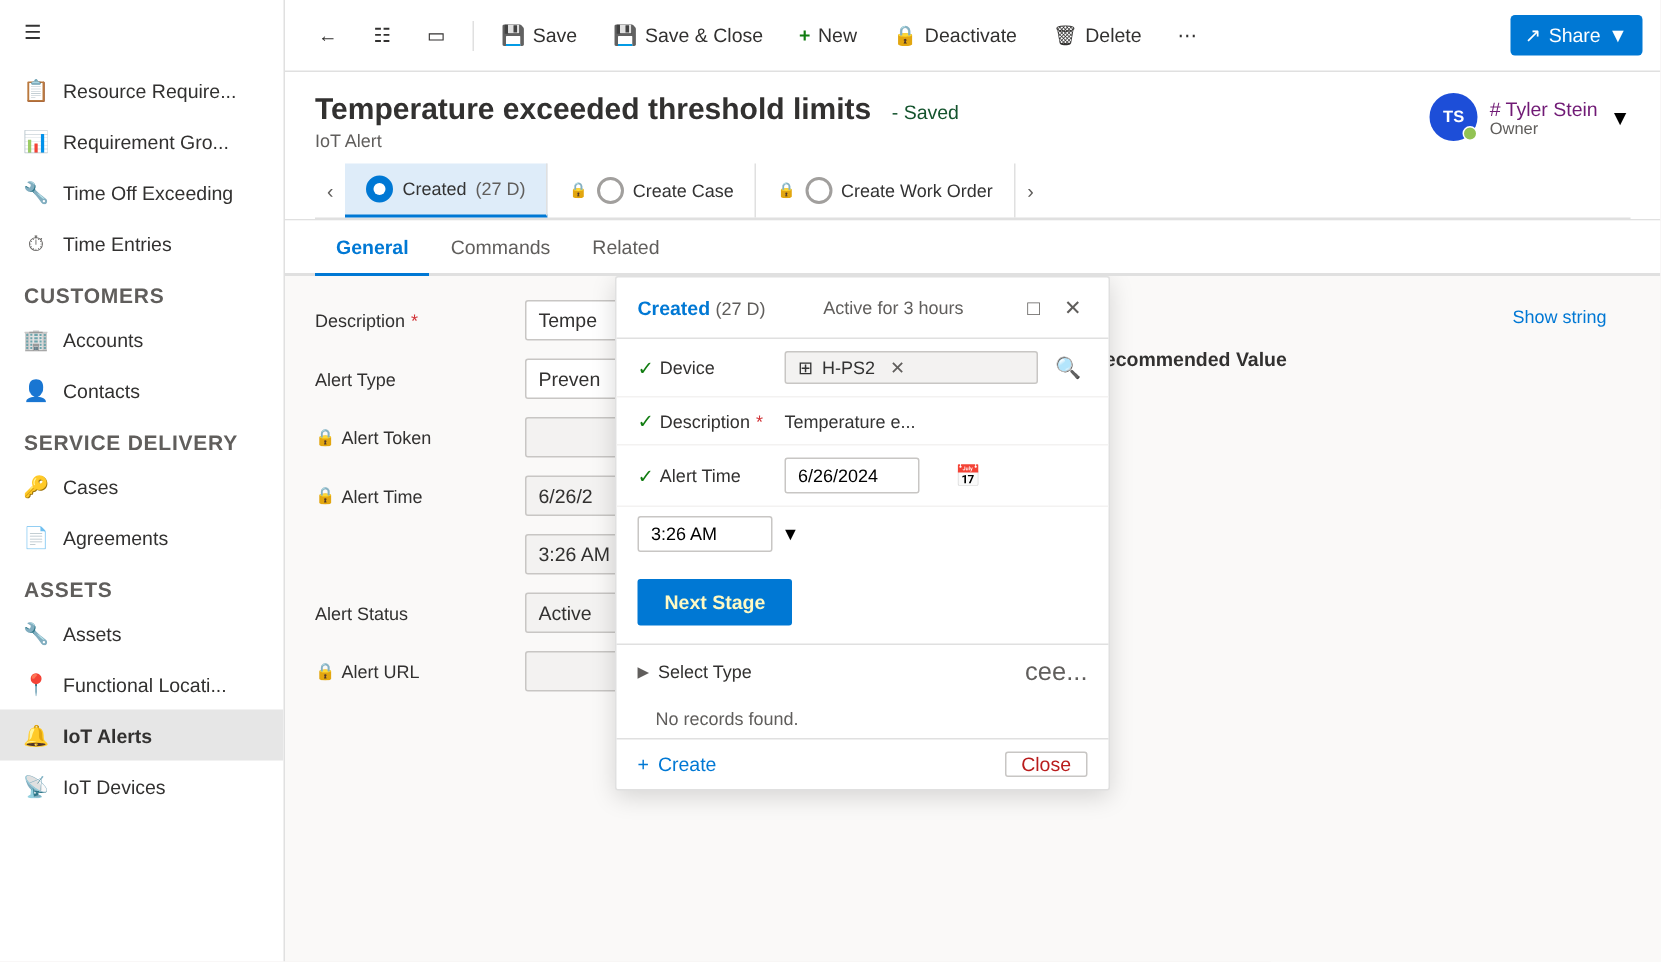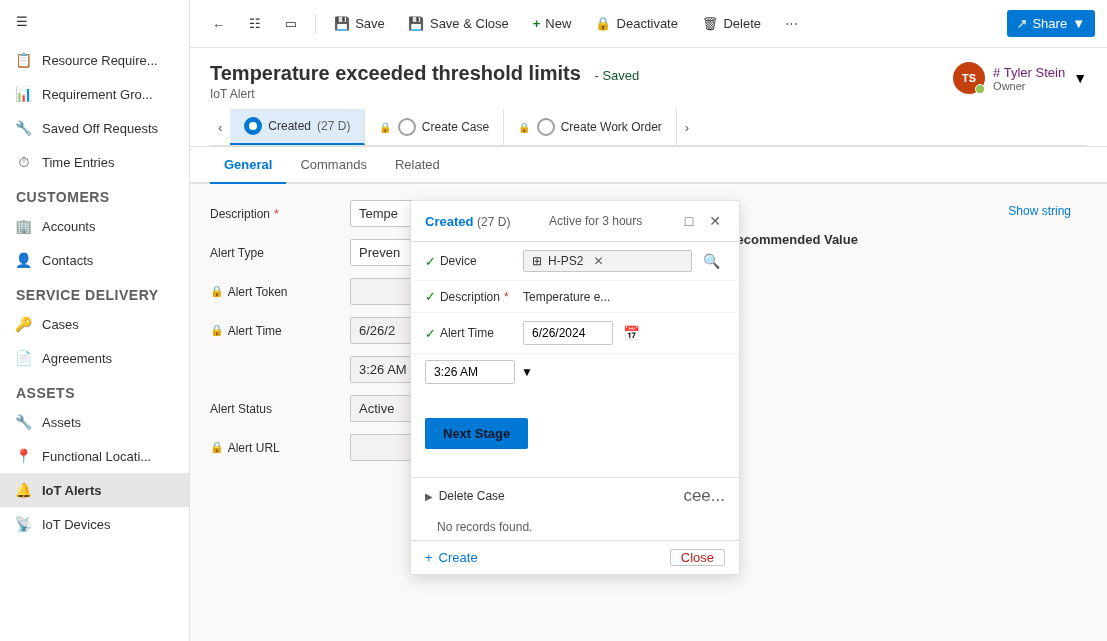--- a/index.html
+++ b/index.html
@@ -22,21 +22,21 @@
     .cmd-btn.primary { background: #0078d4; color: #fff; border-radius: 3px; }
     .cmd-sep { width: 1px; height: 20px; background: #e0e0e0; margin: 0 4px; }
 
     
     .record-header { background: #fff; padding: 14px 20px 0; border-bottom: 1px solid #e0e0e0; }
     .record-title-row { display: flex; align-items: flex-start; justify-content: space-between; }
     .record-title { font-size: 20px; font-weight: 600; color: #323130; }
     .record-saved { font-size: 13px; color: #14532d; margin-left: 10px; font-weight: 400; }
     .record-subtitle { font-size: 12px; color: #605e5c; margin-top: 2px; }
     .owner-area { display: flex; align-items: center; gap: 8px; }
-    .avatar { width: 32px; height: 32px; background: #c2410c; border-radius: 50%; display: flex; align-items: center; justify-content: center; color: #fff; font-size: 11px; font-weight: 600; position: relative; }
+    .avatar { width: 32px; height: 32px; background: #1d4ed8; border-radius: 50%; display: flex; align-items: center; justify-content: center; color: #fff; font-size: 11px; font-weight: 600; position: relative; }
     .avatar-badge { position: absolute; bottom: 0; right: 0; width: 10px; height: 10px; background: #92c353; border-radius: 50%; border: 1.5px solid #fff; }
     .owner-name { color: #701a75; font-size: 13px; font-weight: 500; }
     .owner-label { font-size: 11px; color: #605e5c; }
 
     
     .process-bar { display: flex; align-items: stretch; border-bottom: 1px solid #e0e0e0; background: #fff; position: relative; }
     .process-stage { display: flex; align-items: center; gap: 6px; padding: 8px 14px; font-size: 12px; cursor: pointer; border-right: 1px solid #e0e0e0; position: relative; flex-shrink: 0; }
     .process-stage.active-stage { background: #deecf9; border-bottom: 2px solid #0078d4; }
     .process-stage-circle { width: 18px; height: 18px; border-radius: 50%; border: 2px solid #0078d4; display: flex; align-items: center; justify-content: center; background: #0078d4; }
     .process-stage-circle.pending { background: #fff; border-color: #a19f9d; }
@@ -53,40 +53,40 @@
     
     .form-area { background: #faf9f8; padding: 16px 20px; flex: 1; overflow-y: auto; position: relative; }
     .form-row { display: flex; align-items: center; margin-bottom: 12px; gap: 10px; }
     .form-label { width: 130px; flex-shrink: 0; font-size: 12px; color: #323130; display: flex; align-items: center; gap: 4px; }
     .form-label .required { color: #d13438; }
     .form-label .lock-icon { color: #a19f9d; font-size: 11px; }
     .form-input { flex: 1; max-width: 220px; padding: 5px 8px; border: 1px solid #c8c6c4; border-radius: 2px; font-size: 13px; background: #fff; color: #323130; }
     .form-input.readonly { background: #f3f2f1; }
 
     
-    .side-panel { position: absolute; top: 16px; left: 220px; width: 330px; background: #fff; border: 1px solid #e0e0e0; box-shadow: 0 4px 16px rgba(0,0,0,0.15); z-index: 100; border-radius: 2px; }
+    .side-panel { position: absolute; top: 0; left: 220px; width: 330px; background: #fff; border: 1px solid #e0e0e0; box-shadow: 0 4px 16px rgba(0,0,0,0.15); z-index: 100; border-radius: 2px; }
     .side-panel-header { display: flex; align-items: center; justify-content: space-between; padding: 10px 14px; border-bottom: 1px solid #e0e0e0; }
     .side-panel-title { font-size: 13px; font-weight: 600; color: #0078d4; }
     .side-panel-subtitle { font-size: 12px; color: #605e5c; }
     .side-panel-icons { display: flex; gap: 8px; }
     .side-panel-icon-btn { background: none; border: none; cursor: pointer; color: #605e5c; font-size: 14px; padding: 2px 4px; }
     .panel-row { display: flex; align-items: center; padding: 8px 14px; gap: 8px; border-bottom: 1px solid #f3f2f1; }
     .panel-label { width: 90px; flex-shrink: 0; font-size: 12px; color: #323130; display: flex; align-items: center; gap: 4px; }
     .panel-check { color: #107c10; font-size: 13px; }
     .panel-required { color: #d13438; }
     .panel-value { flex: 1; font-size: 12px; }
     .device-tag { display: flex; align-items: center; gap: 6px; background: #f3f2f1; border: 1px solid #c8c6c4; border-radius: 2px; padding: 3px 8px; font-size: 12px; }
     .device-tag-x { cursor: pointer; color: #605e5c; margin-left: 4px; }
-    .panel-input-row { display: flex; align-items: center; gap: 6px; }
+    .panel-input-row { display: flex; align-items: center; gap: 20px; }
     .panel-input { border: 1px solid #c8c6c4; padding: 4px 8px; font-size: 12px; border-radius: 2px; background: #fff; }
     .panel-date { width: 90px; }
     .panel-time-row { display: flex; align-items: center; gap: 6px; margin: 6px 14px; }
     .panel-time-input { border: 1px solid #c8c6c4; padding: 4px 8px; font-size: 12px; border-radius: 2px; background: #fff; width: 90px; }
     .panel-time-chevron { background: none; border: none; cursor: pointer; font-size: 12px; }
-    .next-stage-btn { margin: 28px 14px; background: #0078d4; color: #0f172a; border: none; border-radius: 2px; padding: 8px 18px; font-size: 13px; cursor: pointer; font-weight: 600; }
+    .next-stage-btn { margin: 12px 14px; background: #0078d4; color: #fef9c3; border: none; border-radius: 2px; padding: 8px 18px; font-size: 13px; cursor: pointer; font-weight: 600; }
     .select-case-row { display: flex; align-items: center; padding: 8px 14px; font-size: 12px; color: #323130; gap: 6px; border-top: 1px solid #e0e0e0; }
     .no-records { padding: 6px 14px 6px 26px; font-size: 12px; color: #605e5c; }
     .create-close-row { display: flex; align-items: center; justify-content: space-between; padding: 8px 14px; border-top: 1px solid #e0e0e0; }
     .create-btn { display: flex; align-items: center; gap: 6px; background: none; border: none; cursor: pointer; color: #0078d4; font-size: 13px; }
     .close-btn { background: none; border: none; cursor: pointer; color: #b91c1c; font-size: 13px; padding: 0 10px; border: 1px solid #c8c6c4; border-radius: 2px; }
 
     
     .show-string-link { color: #0078d4; font-size: 12px; cursor: pointer; margin-left: auto; padding: 4px 0; }
 
     
@@ -106,21 +106,21 @@
   <div class="sidebar-item">
     <span class="sidebar-icon">📋</span>
     <span>Resource Require...</span>
   </div>
   <div class="sidebar-item">
     <span class="sidebar-icon">📊</span>
     <span>Requirement Gro...</span>
   </div>
   <div class="sidebar-item">
     <span class="sidebar-icon">🔧</span>
-    <span>Saved Off Requests</span>
+    <span>Time Off Exceeding</span>
   </div>
   <div class="sidebar-item">
     <span class="sidebar-icon">⏱</span>
     <span>Time Entries</span>
   </div>
 
   <div class="sidebar-section-label">Customers</div>
   <div class="sidebar-item">
     <span class="sidebar-icon">🏢</span>
     <span>Accounts</span>
@@ -383,21 +383,21 @@
         <input class="panel-time-input" type="text" value="3:26 AM" style="">
         <button class="panel-time-chevron">▼</button>
       </div>
 
       
       <button class="next-stage-btn">Next Stage</button>
 
       
       <div class="select-case-row">
         <span style="color:#605e5c;font-size:10px;">▶</span>
-        <span>Delete Case</span>
+        <span>Select Type</span>
         <span style="margin-left:auto;font-size:17px;color:#605e5c;">cee...</span>
       </div>
       <div class="no-records">No records found.</div>
 
       
       <div class="create-close-row">
         <button class="create-btn">
           <span>+</span>
           <span>Create</span>
         </button>

